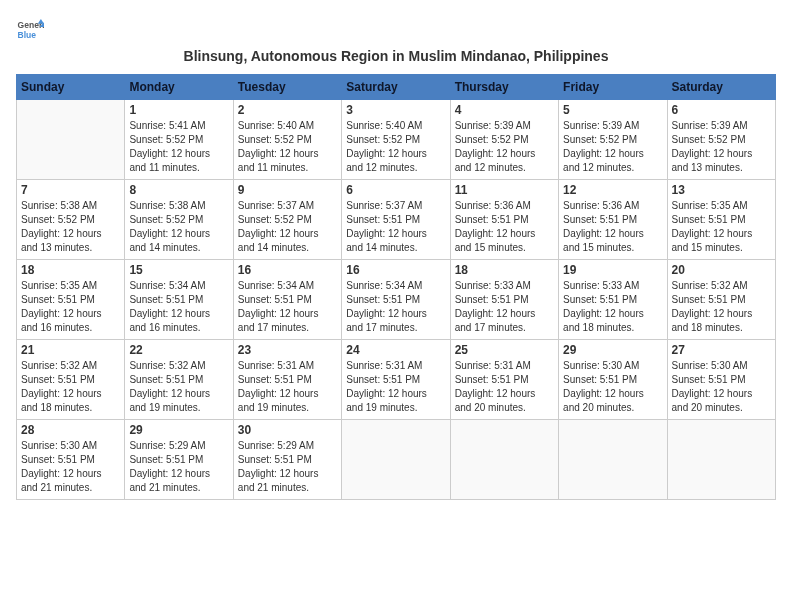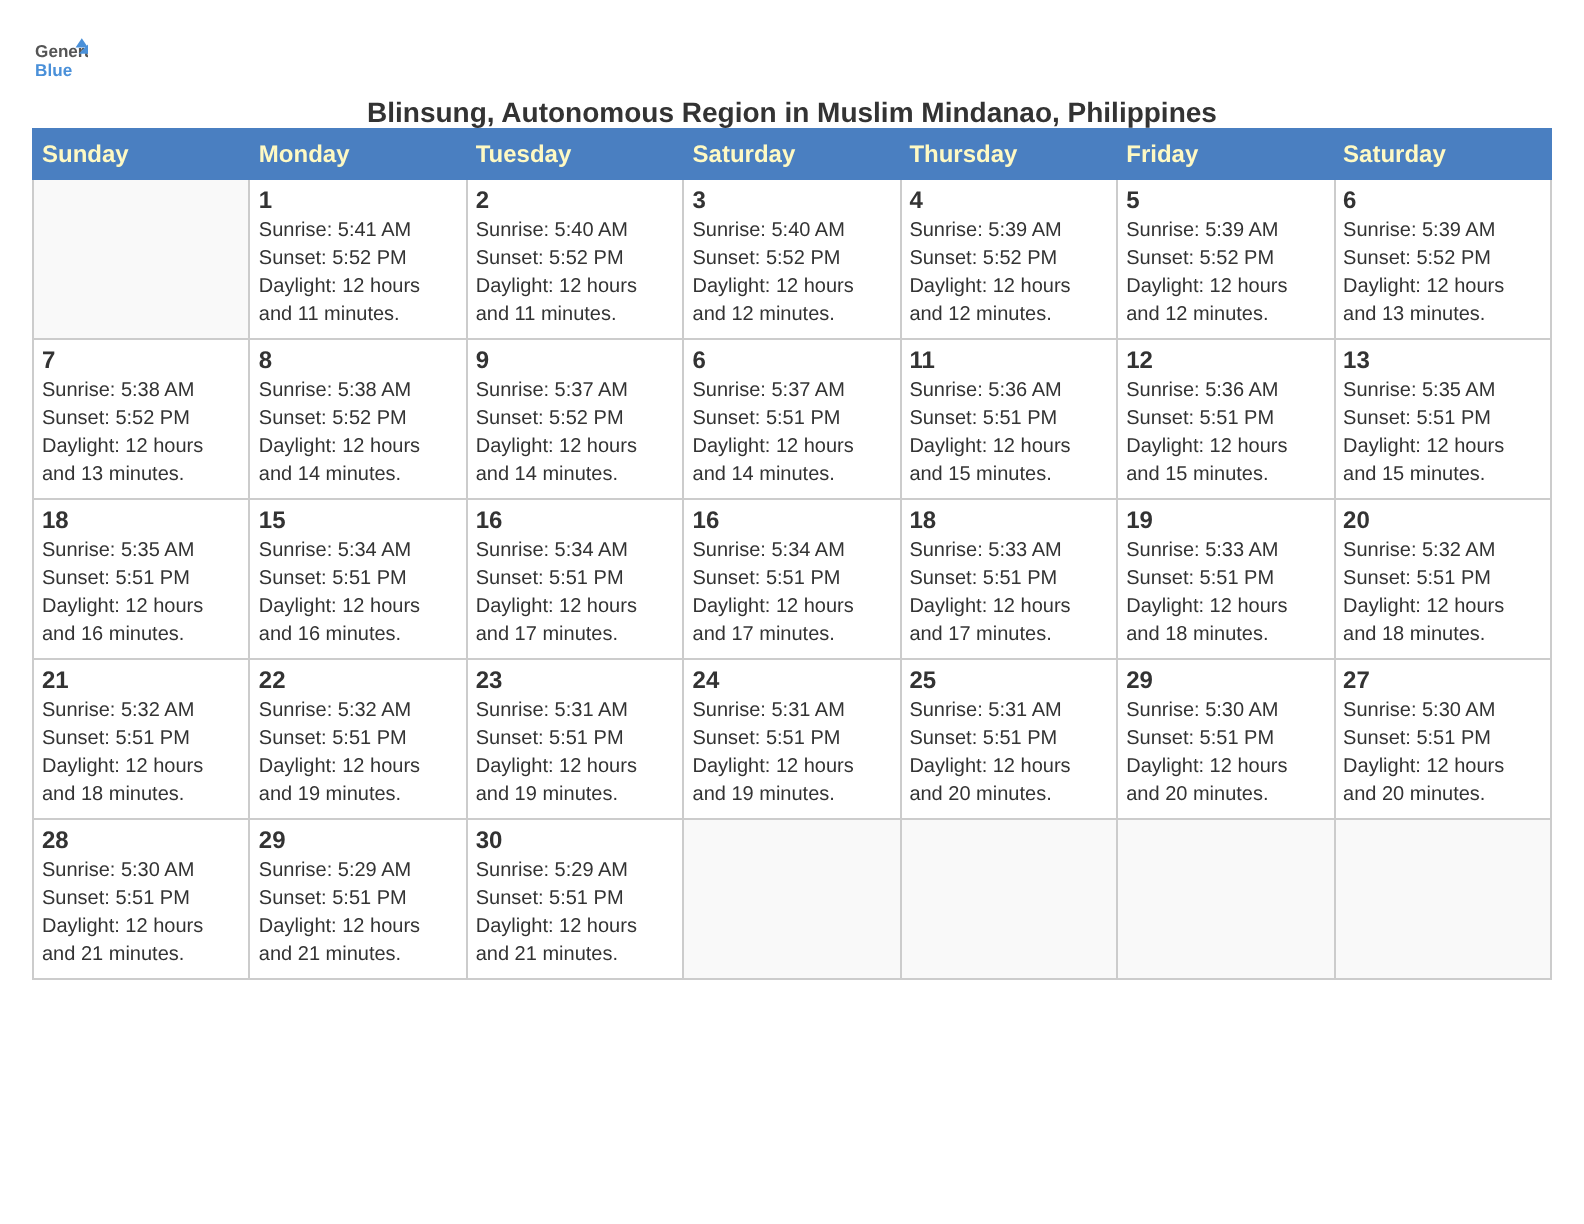--- a/index.html
+++ b/index.html
@@ -28,30 +28,31 @@
     .month-title {
       font-size: 32px;
       font-weight: bold;
       color: #333;
       text-align: right;
     }
     .subtitle {
       text-align: center;
       font-size: 14px;
       color: #333;
+      margin-bottom: 10px;
       font-weight: bold;
     }
     table {
       width: 100%;
       border-collapse: collapse;
       font-size: 11px;
     }
     thead tr th {
       background-color: #4a7fc1;
-      color: #fef9c3;
+      color: #0f172a;
       padding: 5px 4px;
       text-align: left;
       font-size: 12px;
       font-weight: bold;
       border: 1px solid #4a7fc1;
     }
     tbody tr td {
       border: 1px solid #ccc;
       vertical-align: top;
       padding: 3px 4px;

